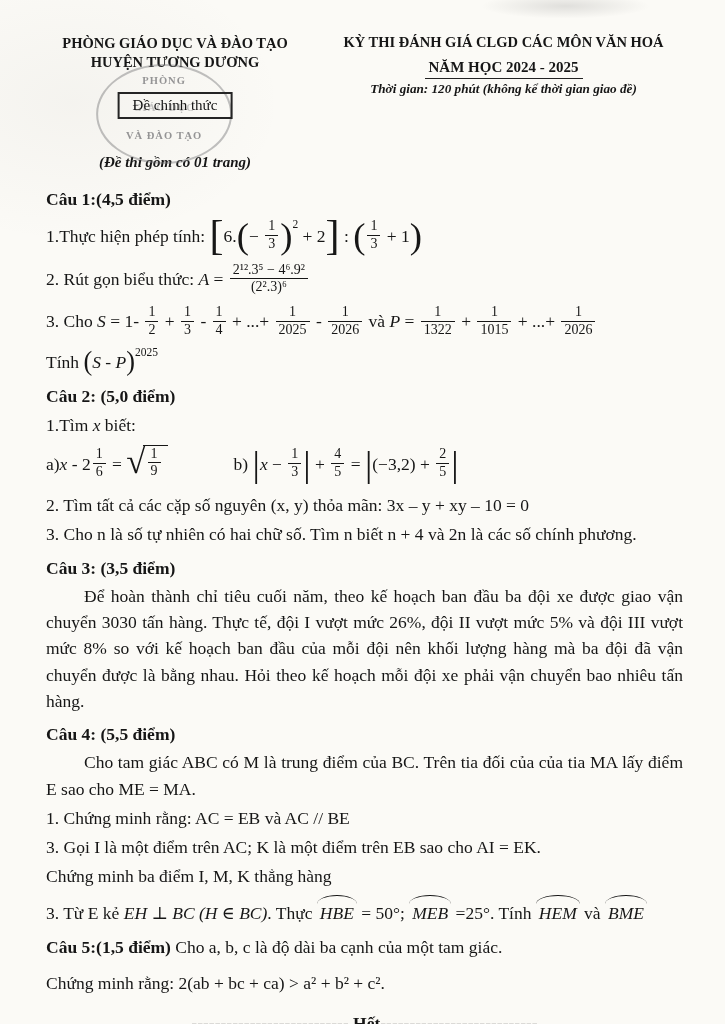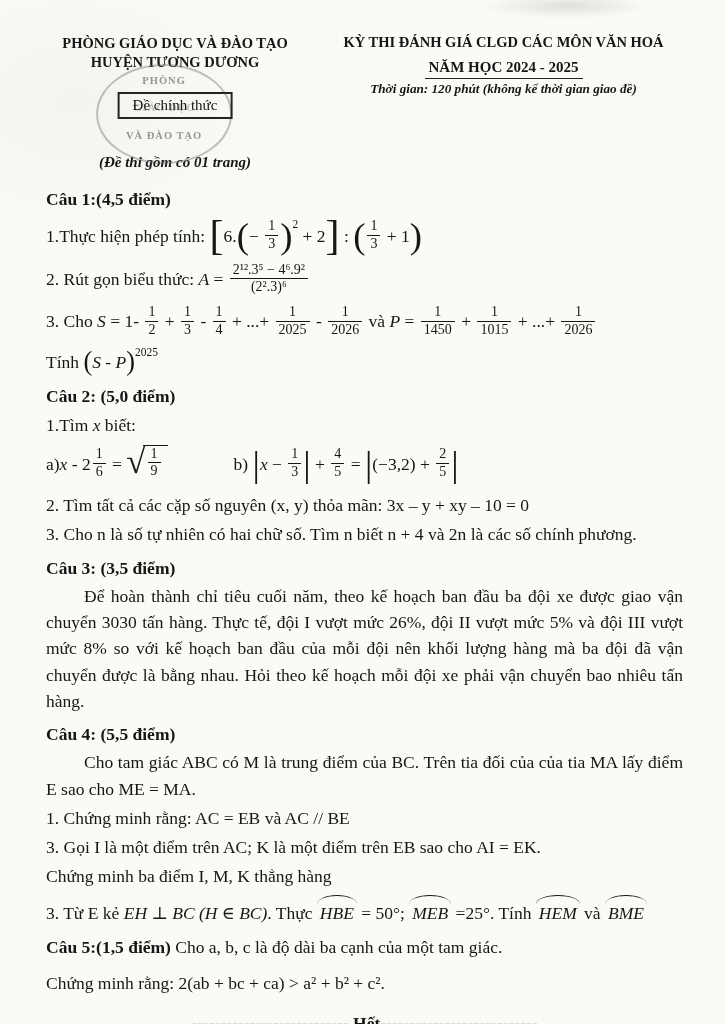--- a/index.html
+++ b/index.html
@@ -117,21 +117,21 @@
           <span class="num">1</span>
           <span class="den">4</span>
         </span><span> + ...+ </span><span class="frac">
           <span class="num">1</span>
           <span class="den">2025</span>
         </span><span> - </span><span class="frac">
           <span class="num">1</span>
           <span class="den">2026</span>
         </span><span>  và  </span><span class="i">P</span><span> = </span><span class="frac">
           <span class="num">1</span>
-          <span class="den">1450</span>
+          <span class="den">1322</span>
         </span><span> + </span><span class="frac">
           <span class="num">1</span>
           <span class="den">1015</span>
         </span><span> + ...+ </span><span class="frac">
           <span class="num">1</span>
           <span class="den">2026</span>
         </span></div>
     <div class="mathline"><span>Tính </span><span class="bigd" style="font-size: 1.5em;">(</span><span class="i">S</span><span> -  </span><span class="i">P</span><span class="bigd" style="font-size: 1.5em;">)</span><span class="msup" style="top: -12px;">2025</span></div>
 
     <div class="heading">Câu 2: (5,0 điểm)</div>

